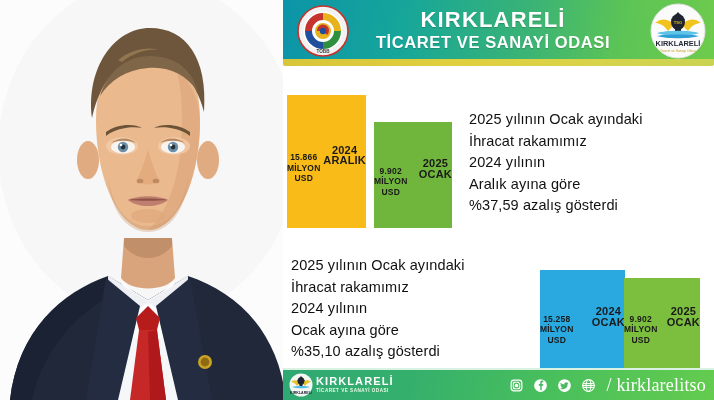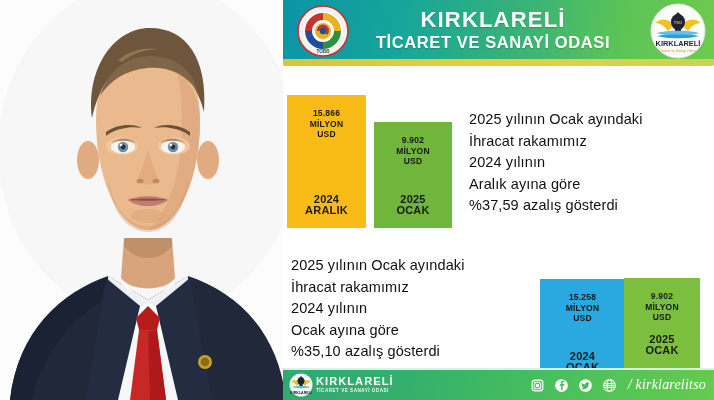--- a/index.html
+++ b/index.html
@@ -82,21 +82,20 @@
     position: absolute;
     left: 283px; top: 66px;
     width: 431px; height: 304px;
     background: #ffffff;
   }
 
   .bar {
     position: absolute;
     box-sizing: border-box;
     display: flex;
-    flex-direction: column;
     justify-content: space-between;
     align-items: center;
     text-align: center;
     color: #1a1a1a;
   }
   .bar .val {
     font-size: 8.5px;
     font-weight: bold;
     line-height: 10.5px;
     padding-top: 13px;
@@ -108,21 +107,21 @@
     line-height: 10.5px;
     padding-bottom: 13px;
     letter-spacing: .2px;
   }
 
   
   .bar-c1-a { left: 4px;  top: 29px;  width: 79px; height: 133px; background: #f9bb18; }
   .bar-c1-b { left: 91px; top: 56px;  width: 78px; height: 106px; background: #70b53c; }
 
   
-  .bar-c2-a { left: 257px; top: 213px; width: 85px; height: 106px; background: #2aa8e0; }
+  .bar-c2-a { left: 257px; top: 204px; width: 85px; height: 106px; background: #2aa8e0; }
   .bar-c2-b { left: 341px; top: 212px; width: 76px; height: 90px;  background: #7cbf3f; }
 
   .caption {
     position: absolute;
     color: #111111;
     font-size: 14.5px;
     font-weight: normal;
     line-height: 21.5px;
     letter-spacing: .1px;
     white-space: pre-line;
@@ -166,22 +165,21 @@
     right: 8px; top: 0;
     height: 30px;
     display: flex;
     align-items: center;
     gap: 9px;
   }
   .socials .s-ico { width: 15px; height: 15px; display:block; }
   .footer-handle {
     color: #ffffff;
     font-family: "Liberation Serif", serif;
-    font-size: 14px;
-    font-style: italic;
+    font-size: 18px;
     letter-spacing: .2px;
     padding-left: 2px;
   }
   
   .footer-topline {
     position: absolute;
     left: 283px; top: 368px;
     width: 431px; height: 2px;
     background: #d9f2e4;
   }

